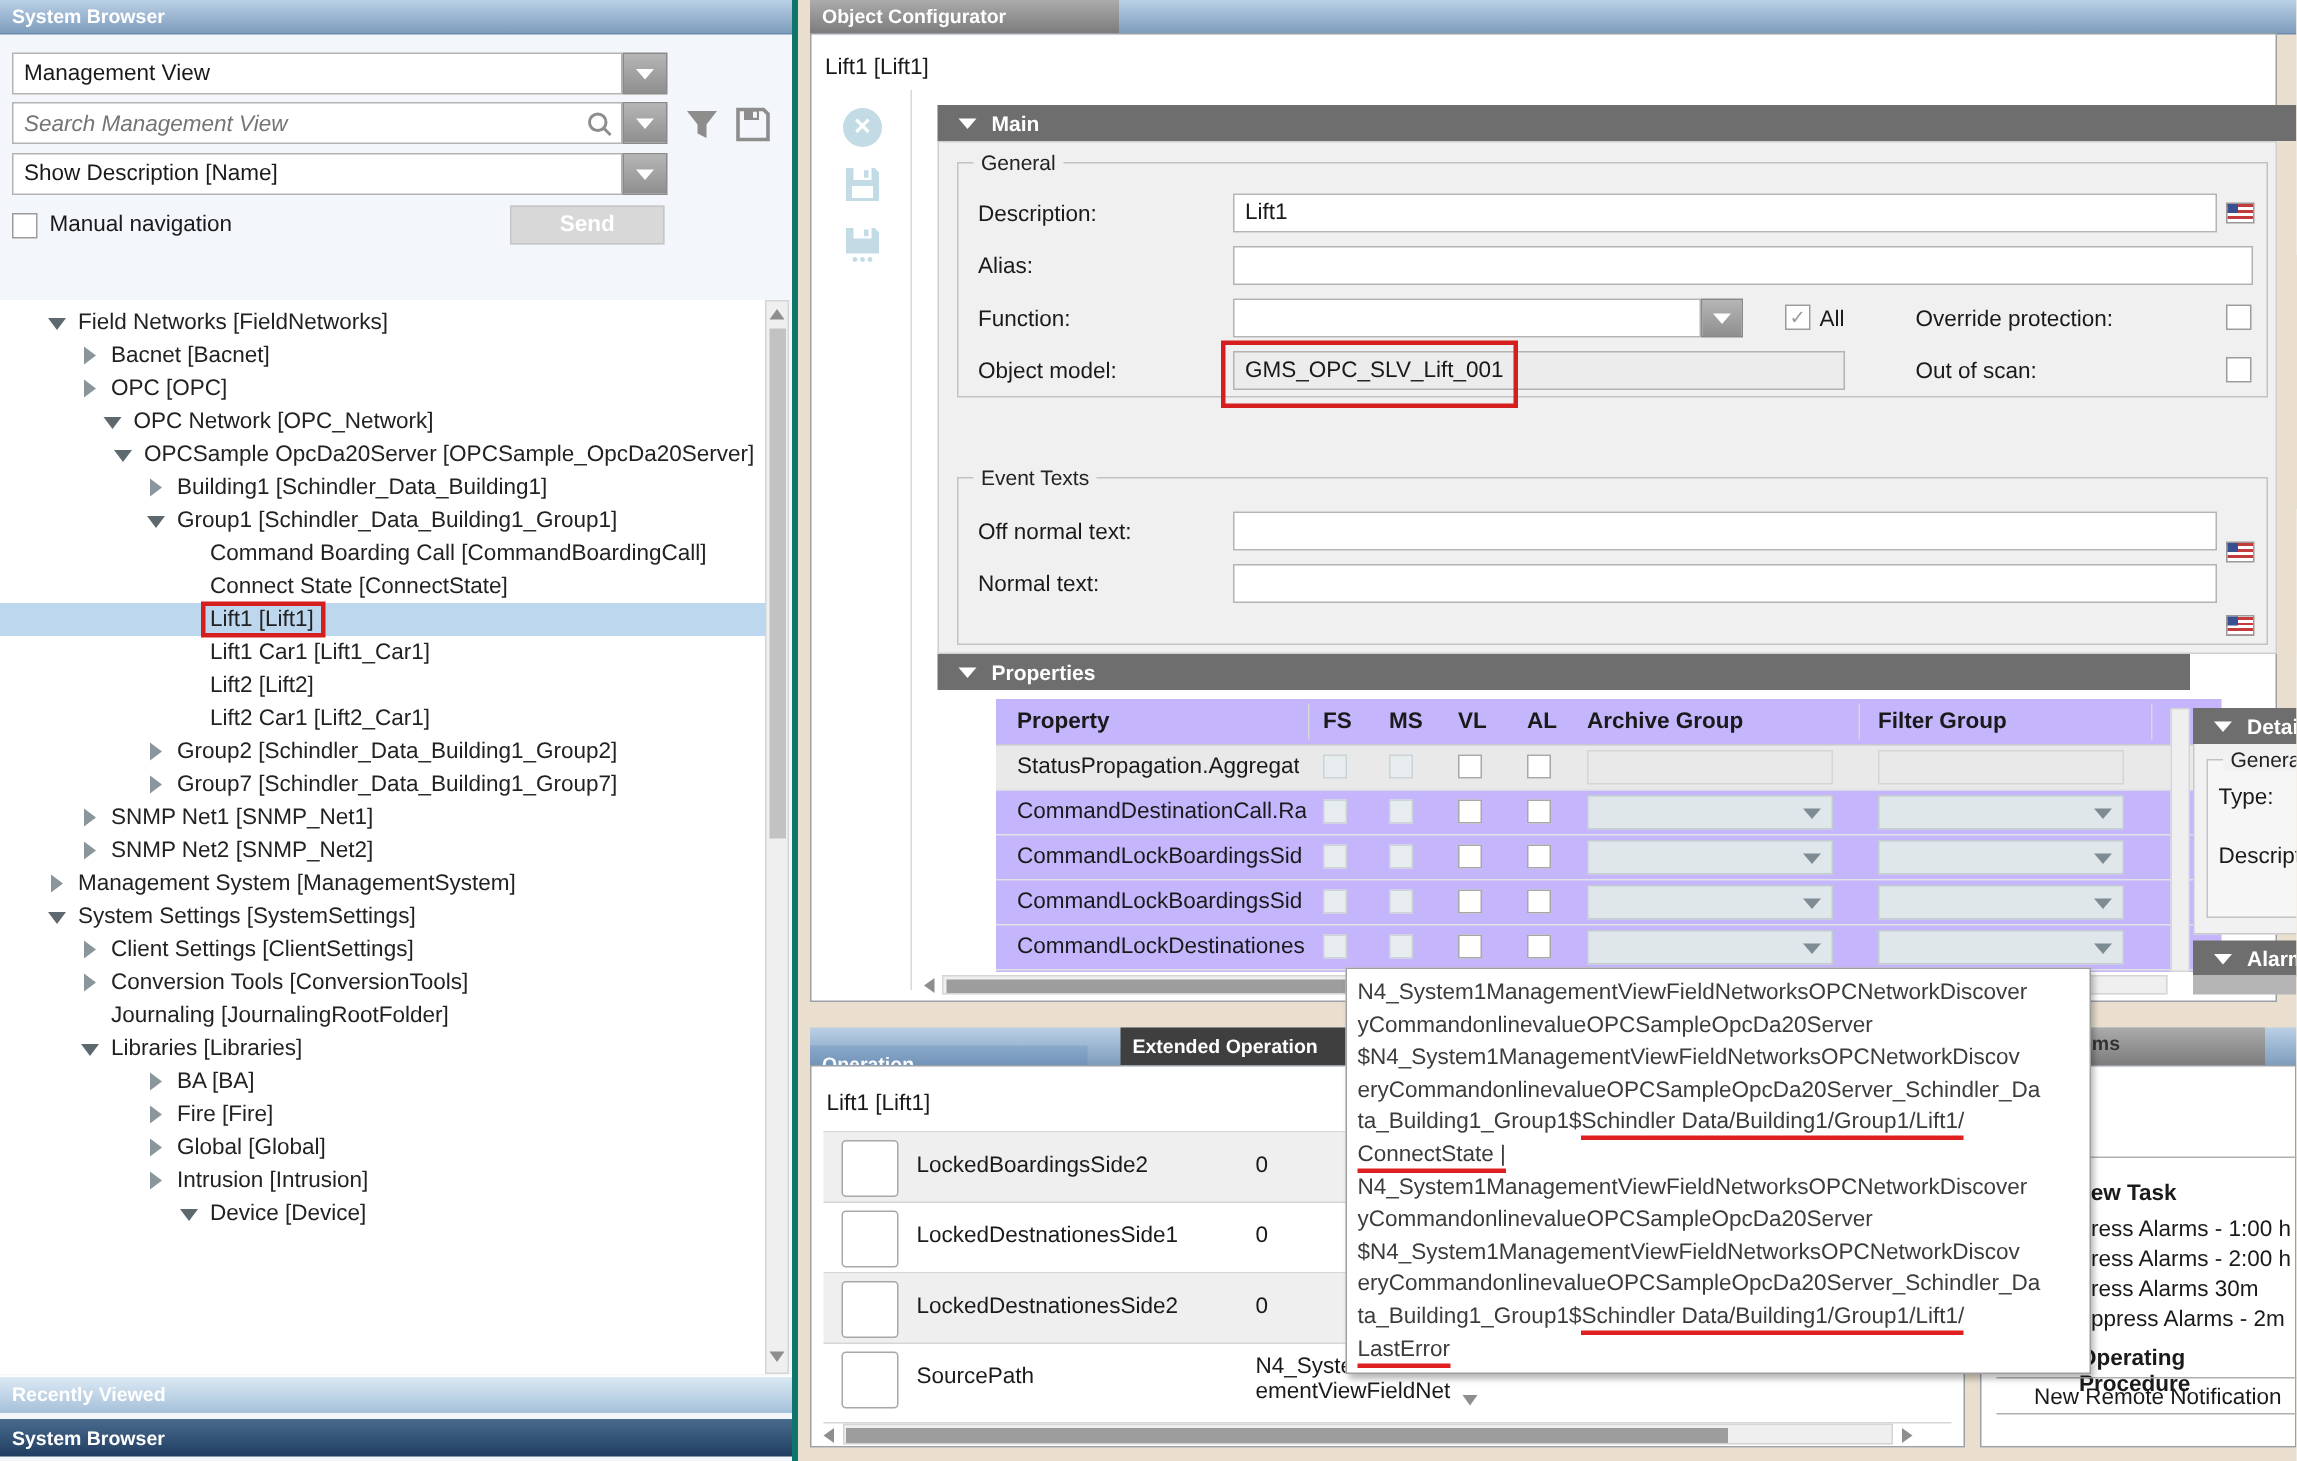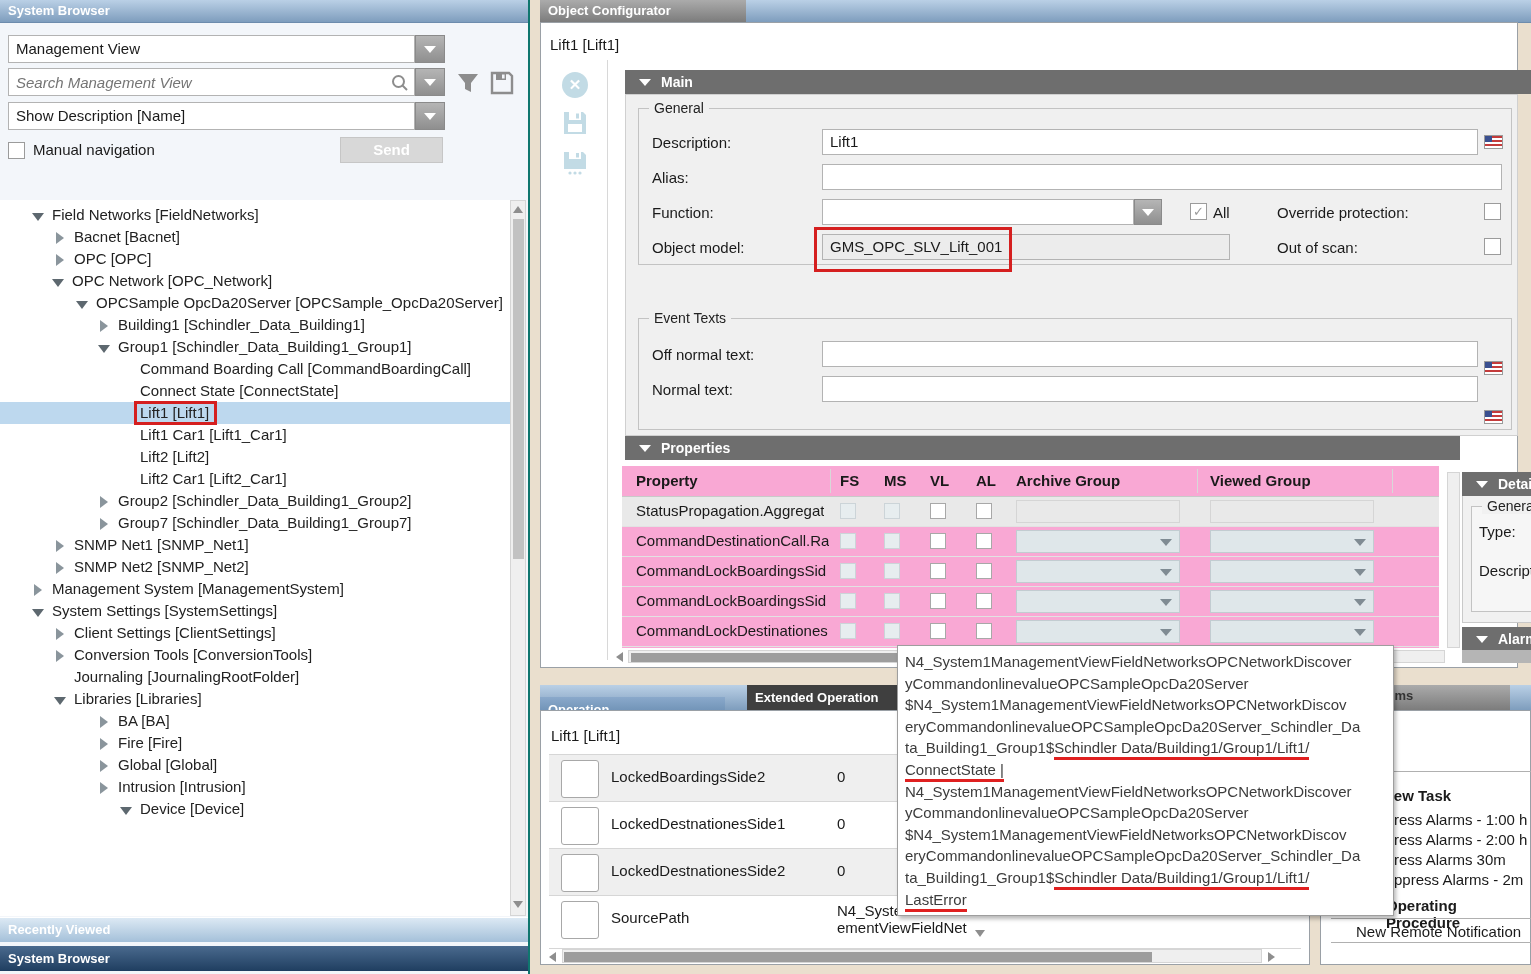--- a/index.html
+++ b/index.html
@@ -66,21 +66,21 @@
   .tline{white-space:nowrap;}
   .rl{border-bottom:3px solid #e02020;padding-bottom:1px;}
   .bold{font-weight:bold;}
   .vline{background:#d8d8d8;width:1px;}
 </style>
 </head>
 <body>
 
 <div id="root">
 
-  <div class="abs" style="left:0;top:0;width:528px;height:974px;background:#f3f6fa;border-right:2px solid #0f766e;">
+  <div class="abs" style="left:0;top:0;width:528px;height:974px;background:#f3f6fa;border-right:4px solid #0f766e;">
     <div class="abs hdr-blue" style="left:0;top:0;width:528px;height:22px;">
       <div class="hdr-txt">System Browser</div>
     </div>
 
     <div class="abs field" style="left:8px;top:35px;width:407px;height:28px;line-height:26px;"><span>Management View</span></div>
     <div class="abs ddbtn" style="left:415px;top:35px;width:30px;height:28px;"></div>
 
     <div class="abs field" style="left:8px;top:68px;width:407px;height:28px;padding:0;">
       <input style="position: absolute; left: 0px; top: 0px; width: 370px; height: 26px; border: none; outline: none; font-family: &quot;Liberation Sans&quot;, sans-serif; font-size: 15px; font-style: italic; padding: 0px 7px; color: rgb(85, 85, 85); background: transparent; box-sizing: border-box;" placeholder="Search Management View">
       <svg width="20" height="20" viewBox="0 0 20 20" style="position:absolute;right:4px;top:4px;">
@@ -104,21 +104,21 @@
     <div class="abs cb" style="left:8px;top:142px;"></div>
     <div class="abs lbl" style="left:33px;top:141px;">Manual navigation</div>
     <div class="abs" style="left:340px;top:137px;width:103px;height:26px;background:#d8d8d8;border:1px solid #c6c6c6;box-sizing:border-box;
                 color:#fff;font-weight:bold;font-size:15px;text-align:center;line-height:24px;"><span>Send</span></div>
 
     <div class="abs" style="left:0;top:200px;width:510px;height:716px;background:#fff;overflow:hidden;">
       <div id="tree" style="padding-top:4px;">
           <div class="trow" style="padding-left: 32px;"><span class="tri down"></span><span>Field Networks [FieldNetworks]</span></div>
           <div class="trow" style="padding-left: 54px;"><span class="tri right"></span><span>Bacnet [Bacnet]</span></div>
           <div class="trow" style="padding-left: 54px;"><span class="tri right"></span><span>OPC [OPC]</span></div>
-          <div class="trow" style="padding-left: 52px;"><span class="tri down"></span><span>OPC Network [OPC_Network]</span></div>
+          <div class="trow" style="padding-left: 69px;"><span class="tri down"></span><span>OPC Network [OPC_Network]</span></div>
           <div class="trow" style="padding-left: 76px;"><span class="tri down"></span><span>OPCSample OpcDa20Server [OPCSample_OpcDa20Server]</span></div>
           <div class="trow" style="padding-left: 98px;"><span class="tri right"></span><span>Building1 [Schindler_Data_Building1]</span></div>
           <div class="trow" style="padding-left: 98px;"><span class="tri down"></span><span>Group1 [Schindler_Data_Building1_Group1]</span></div>
           <div class="trow" style="padding-left: 140px;"><span>Command Boarding Call [CommandBoardingCall]</span></div>
           <div class="trow" style="padding-left: 140px;"><span>Connect State [ConnectState]</span></div>
           <div class="trow sel" style="padding-left: 140px;"><span class="red-annot">Lift1 [Lift1]</span></div>
           <div class="trow" style="padding-left: 140px;"><span>Lift1 Car1 [Lift1_Car1]</span></div>
           <div class="trow" style="padding-left: 140px;"><span>Lift2 [Lift2]</span></div>
           <div class="trow" style="padding-left: 140px;"><span>Lift2 Car1 [Lift2_Car1]</span></div>
           <div class="trow" style="padding-left: 98px;"><span class="tri right"></span><span>Group2 [Schindler_Data_Building1_Group2]</span></div>
@@ -218,29 +218,29 @@
   <div class="abs lbl" style="left:652px;top:346px;">Off normal text:</div>
   <div class="abs field" style="left:822px;top:341px;width:656px;height:26px;"></div>
   <div class="abs flag" style="left:1484px;top:347px;"></div>
   <div class="abs lbl" style="left:652px;top:381px;">Normal text:</div>
   <div class="abs field" style="left:822px;top:376px;width:656px;height:26px;"></div>
   <div class="abs flag" style="left:1484px;top:382px;"></div>
 
   <div class="abs sec-hdr" style="left:625px;top:436px;width:835px;height:24px;">
     <span class="sec-tri"></span><span>Properties</span>
   </div>
-  <div class="abs" style="left:622px;top:466px;width:817px;height:182px;background:#f9a8d4;">
+  <div class="abs" style="left:664px;top:466px;width:817px;height:182px;background:#c4b5fd;">
     <div style="position:relative;height:30px;border-bottom:1px solid #c9c9c9;">
       <span class="abs bold" style="left:14px;top:6px;">Property</span>
       <span class="abs bold" style="left:218px;top:6px;">FS</span>
       <span class="abs bold" style="left:262px;top:6px;">MS</span>
       <span class="abs bold" style="left:308px;top:6px;">VL</span>
       <span class="abs bold" style="left:354px;top:6px;">AL</span>
       <span class="abs bold" style="left:394px;top:6px;">Archive Group</span>
-      <span class="abs bold" style="left:588px;top:6px;">Viewed Group</span>
+      <span class="abs bold" style="left:588px;top:6px;">Filter Group</span>
       <span class="abs vline" style="left:208px;top:3px;height:24px;"></span>
       <span class="abs vline" style="left:575px;top:3px;height:24px;"></span>
       <span class="abs vline" style="left:770px;top:3px;height:24px;"></span>
     </div>
     <div id="props-rows">
         <div class="prow" style="background: rgb(233, 233, 233);">
           <span class="pname">StatusPropagation.Aggregat</span>
           <span class="pcb dis" style="left: 218px;"></span>
           <span class="pcb dis" style="left: 262px;"></span>
           <span class="pcb en" style="left: 308px;"></span>

